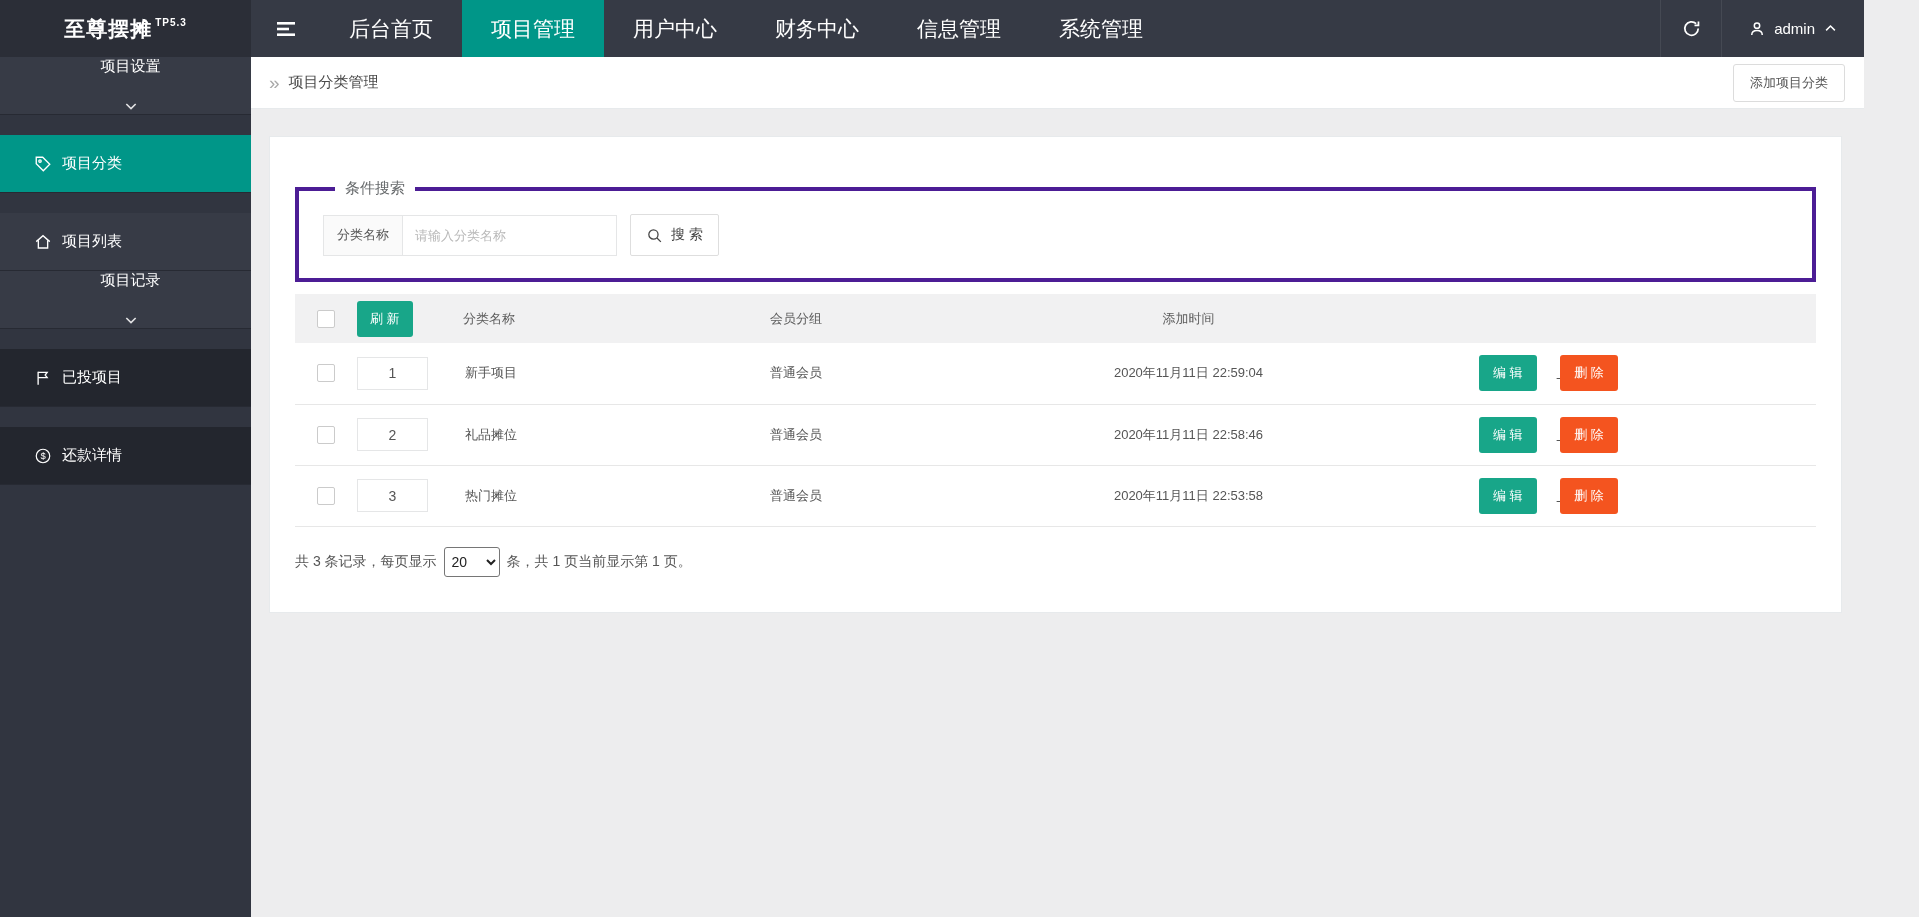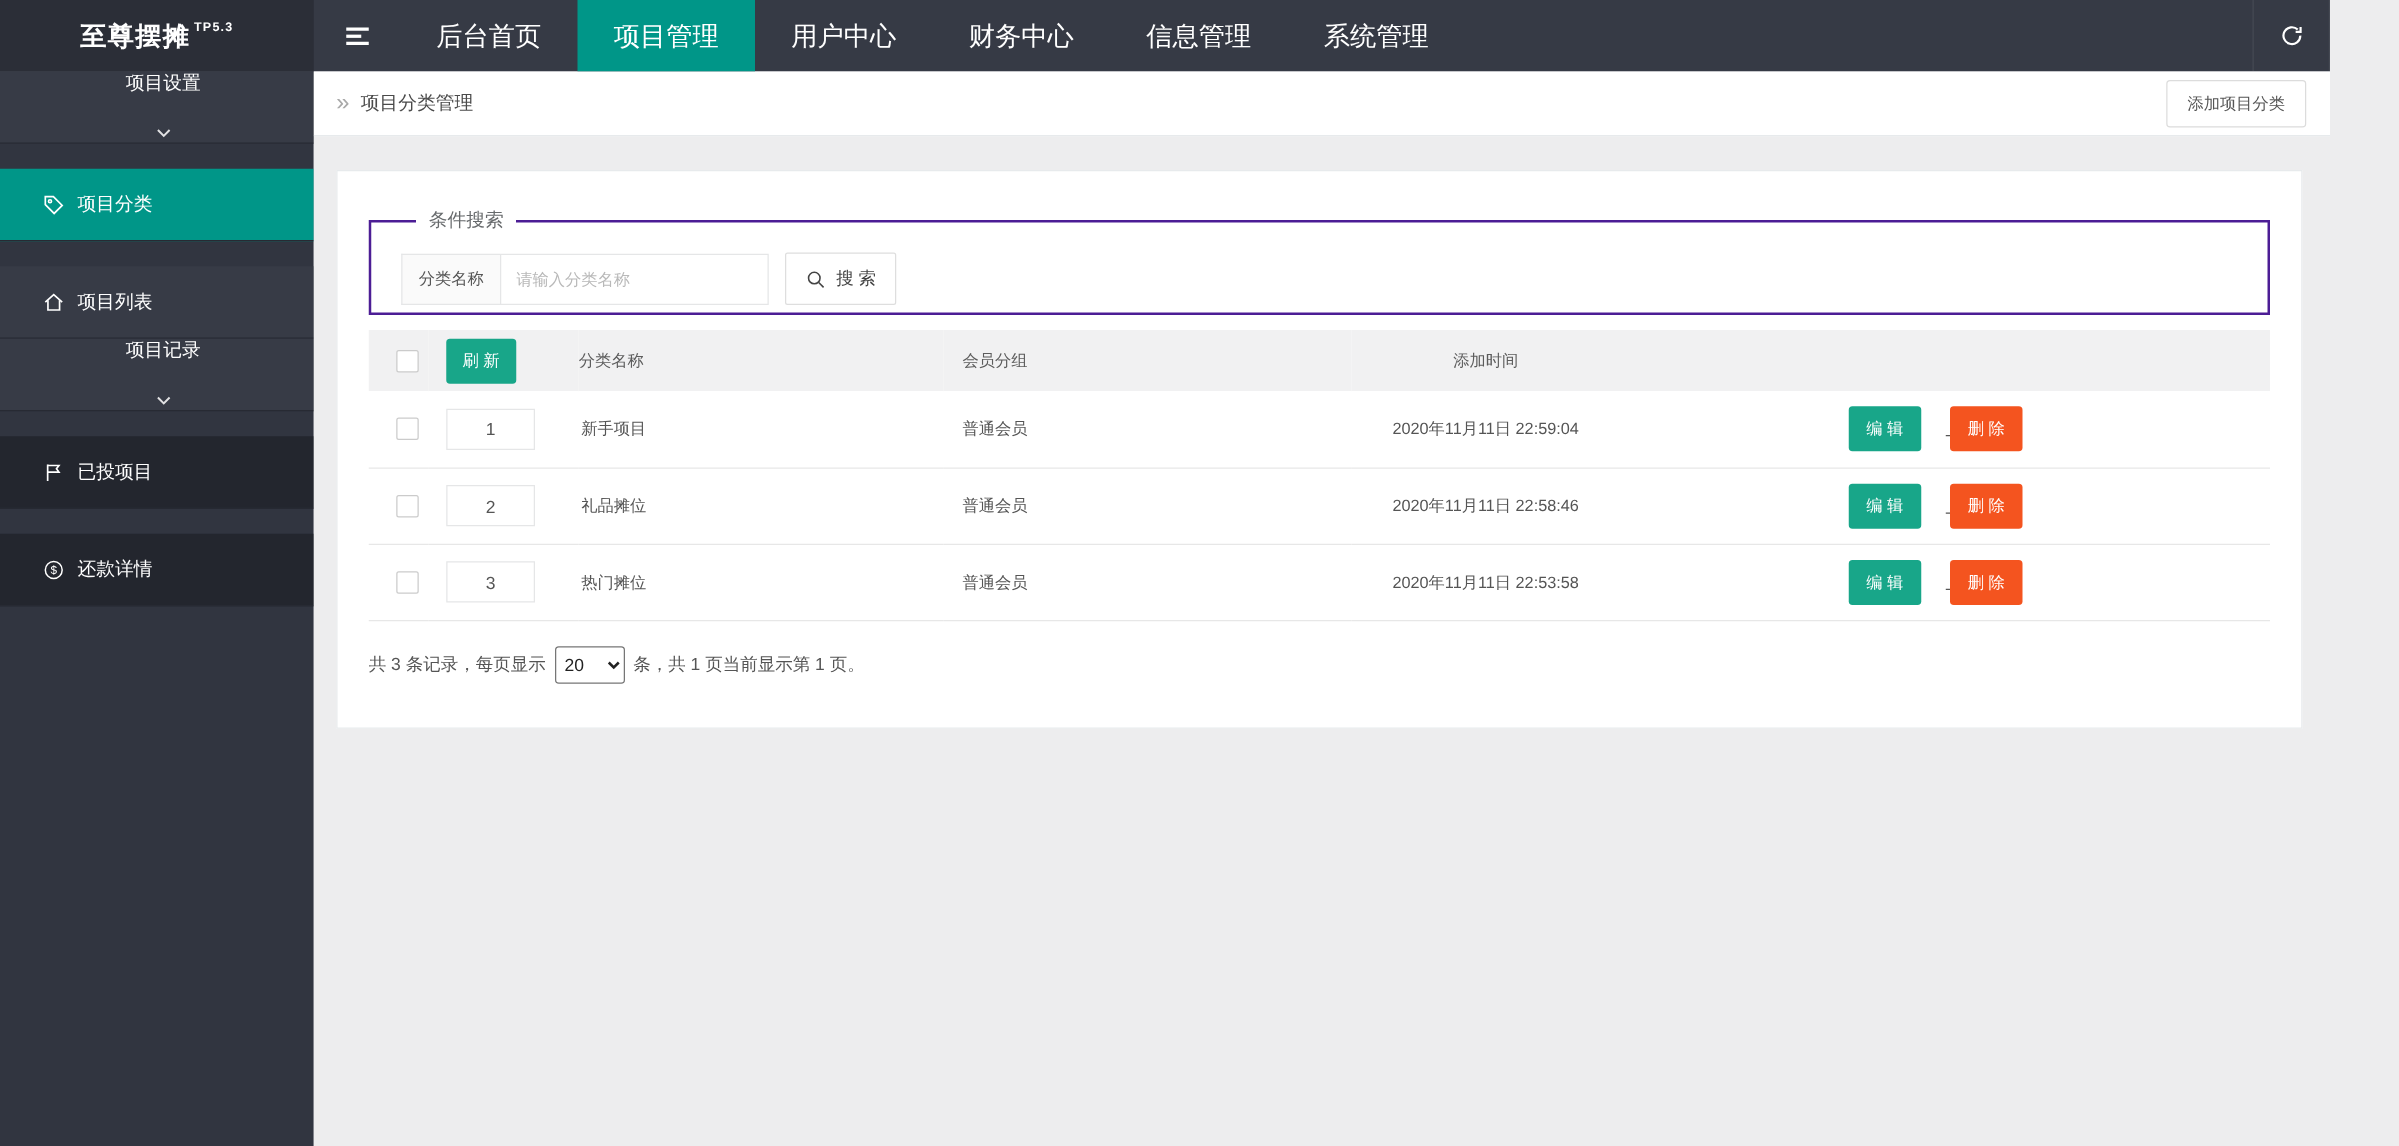--- a/index.html
+++ b/index.html
@@ -32,21 +32,21 @@
 
   
   .content { position:absolute; top:57px; left:251px; right:0; bottom:0; background:#ededee; overflow:hidden; }
   .crumb-bar { height:52px; background:#fff; border-bottom:1px solid #e7eaec; display:flex; align-items:center; padding:0 19px 0 18px; }
   .crumb-icon { color:#a9a9a9; font-size:19px; margin-right:9px; line-height:1; }
   .crumb-title { font-size:15px; color:#4a4a4a; }
   .add-btn { margin-left:auto; background:#fff; border:1px solid #dcdcdc; border-radius:3px; padding:9px 16px; font-size:13px; color:#555; cursor:pointer; }
 
   .panel { margin:27px 22px 0 18px; background:#fff; border:1px solid #e7eaec; padding-bottom:4px; }
 
-  fieldset.search-box { margin:30px 25px 0; border:2px solid #4c1d95; padding:16px 18px 6px; }
+  fieldset.search-box { margin:42px 25px 0; border:4px solid #4c1d95; padding:16px 18px 22px; }
   fieldset.search-box legend { font-size:15px; color:#676a6c; padding:0 10px; margin-left:18px; }
   .search-row { display:flex; align-items:center; margin-left:6px; }
   .input-group { display:flex; align-items:stretch; }
   .addon { background:#fafafa; border:1px solid #e5e6e7; border-right:none; padding:0 13px; font-size:13px; color:#555; display:flex; align-items:center; }
   .text-input { height:41px; width:215px; border:1px solid #e5e6e7; padding:0 12px; font-size:13px; color:#555; outline:none; }
   .text-input::placeholder { color:#b9b9b9; }
   .search-btn { margin-left:13px; height:42px; padding:0 15px; background:#fff; border:1px solid #dedede; border-radius:2px; font-size:14px; color:#444; display:flex; align-items:center; gap:8px; cursor:pointer; }
 
   .table-wrap { margin:12px 25px 0; }
   table { width:100%; border-collapse:collapse; table-layout:fixed; font-size:13px; color:#555; }
@@ -96,20 +96,34 @@
       <div class="nav-item">财务中心</div>
       <div class="nav-item">信息管理</div>
       <div class="nav-item">系统管理</div>
     </div>
     <div class="header-right">
       <div class="refresh-zone">
         <span class="icon">
           <svg width="19" height="19" viewBox="0 0 24 24" fill="none" stroke="#fff" stroke-width="2.2">
               <path d="M20.5 12a8.5 8.5 0 1 1-2.6-6.1"></path>
               <path d="M20.8 3.2v5h-5"></path>
+            </svg>
+        </span>
+      </div>
+      <div class="user-zone">
+        <span class="icon">
+          <svg width="18" height="18" viewBox="0 0 24 24" fill="none" stroke="#fff" stroke-width="2">
+              <circle cx="12" cy="7.5" r="3.6"></circle>
+              <path d="M5 20c0-4 3.1-6 7-6s7 2 7 6"></path>
+            </svg>
+        </span>
+        <span>admin</span>
+        <span class="icon">
+          <svg width="15" height="15" viewBox="0 0 24 24" fill="none" stroke="#fff" stroke-width="2.4">
+              <polyline points="5 15 12 8 19 15"></polyline>
             </svg>
         </span>
       </div>
     </div>
   </div>
 
   <div class="sidebar">
     <div class="side-item side-group">
       <span>项目设置</span>
       <span class="icon chev">

